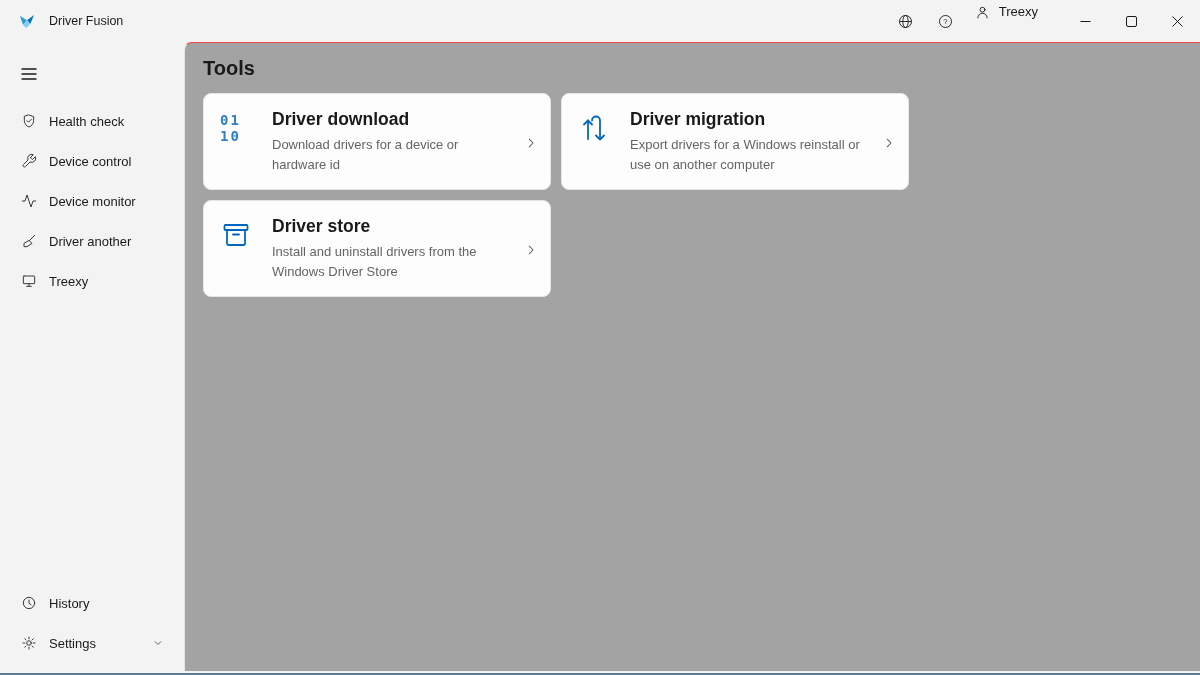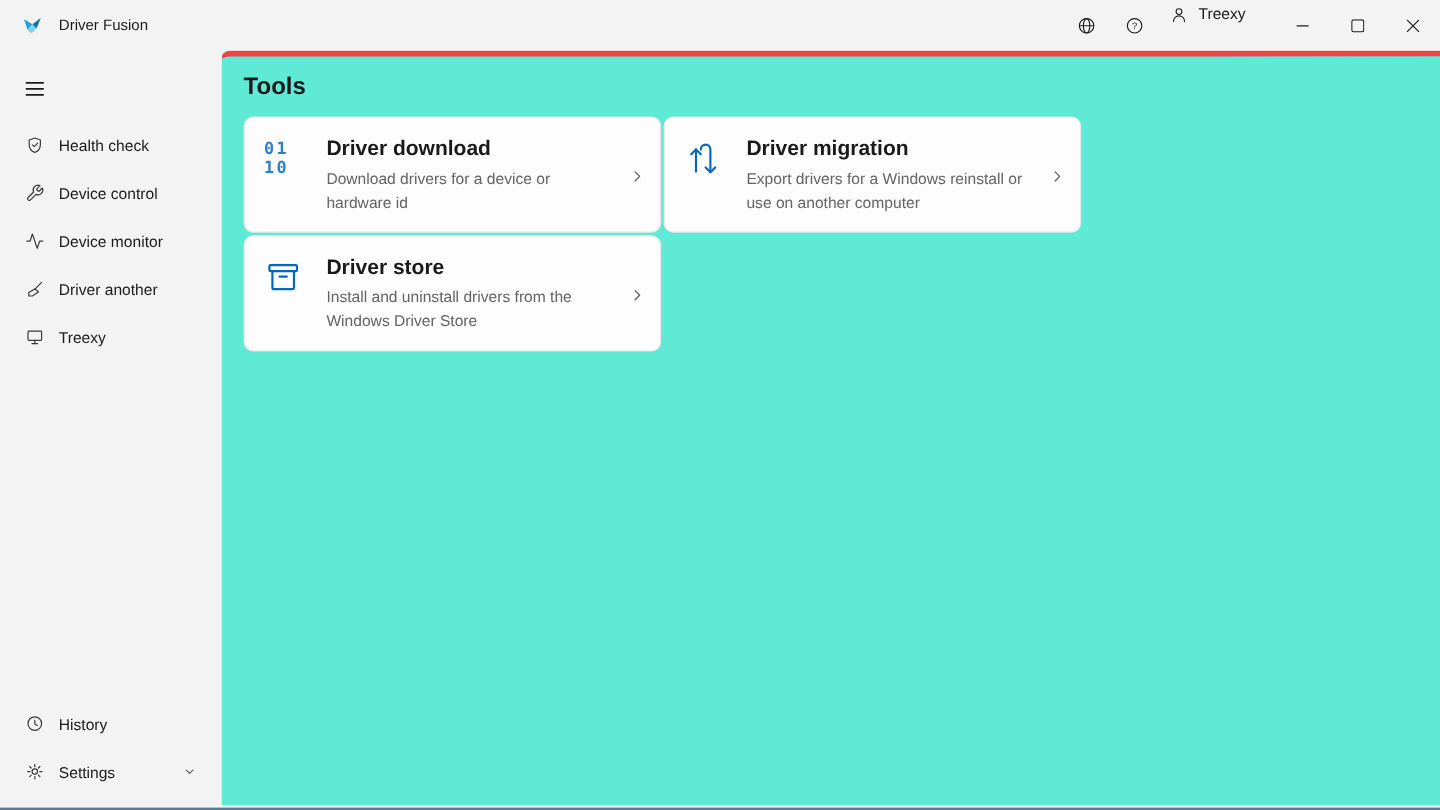--- a/index.html
+++ b/index.html
@@ -35,25 +35,25 @@
                padding-left:12px; border-radius:5px; font-size:13px; color:#1b1b1b; cursor:pointer;
                background:none; border:none; width:calc(100% - 4px); text-align:left; }
   .side-item.selected { background:#e9e9e9; }
   .sel-bar { display:none; position:absolute; left:0; top:10px; width:3px; height:16px; border-radius:2px; background:#0067c0; }
   .side-item.selected .sel-bar { display:block; }
   .side-icon { width:17px; height:17px; display:flex; align-items:center; justify-content:center; color:#3a3a3a; flex-shrink:0; }
   .side-spacer { flex:1; }
   .chev-down { margin-left:auto; margin-right:12px; display:flex; color:#4f4f4f; }
 
   
-  .main { position:absolute; top:42px; left:184px; right:0; bottom:2px; background:#5eead4;
-          border-top-left-radius:8px; border-top:5px solid #ef4444; border-left:1px solid #e5e5e5;
+  .main { position:absolute; top:42px; left:184px; right:0; bottom:2px; background:#a3a3a3;
+          border-top-left-radius:8px; border-top:1px solid #ef4444; border-left:1px solid #e5e5e5;
           padding:14px 18px 0 18px; }
   .heading { font-size:20px; font-weight:700; color:#1a1a1a; margin-bottom:13px; }
-  .cards { display:grid; grid-template-columns:348px 348px; gap:2px; }
+  .cards { display:grid; grid-template-columns:348px 348px; gap:10px; }
   .card { min-height:97px; background:#fdfdfd; border:1px solid #e6e6e6; border-radius:8px;
           padding:15px 12px 13px 16px; display:flex; gap:14px; cursor:pointer; text-align:left; }
   .card-icon { width:38px; padding-top:3px; flex-shrink:0; color:#0067c0; }
   .binary { font-family:"DejaVu Sans Mono", monospace; font-size:14px; font-weight:bold;
             color:#2e7ec9; line-height:1.15; letter-spacing:2px; }
   .card-body { min-width:0; }
   .card-title { font-size:17.5px; font-weight:700; color:#1a1a1a; margin-bottom:5px; }
   .card-desc { font-size:13px; color:#646464; line-height:1.5; max-width:230px; }
   .card-chev { margin-left:auto; align-self:center; display:flex; color:#5c5c5c; flex-shrink:0; }
 

